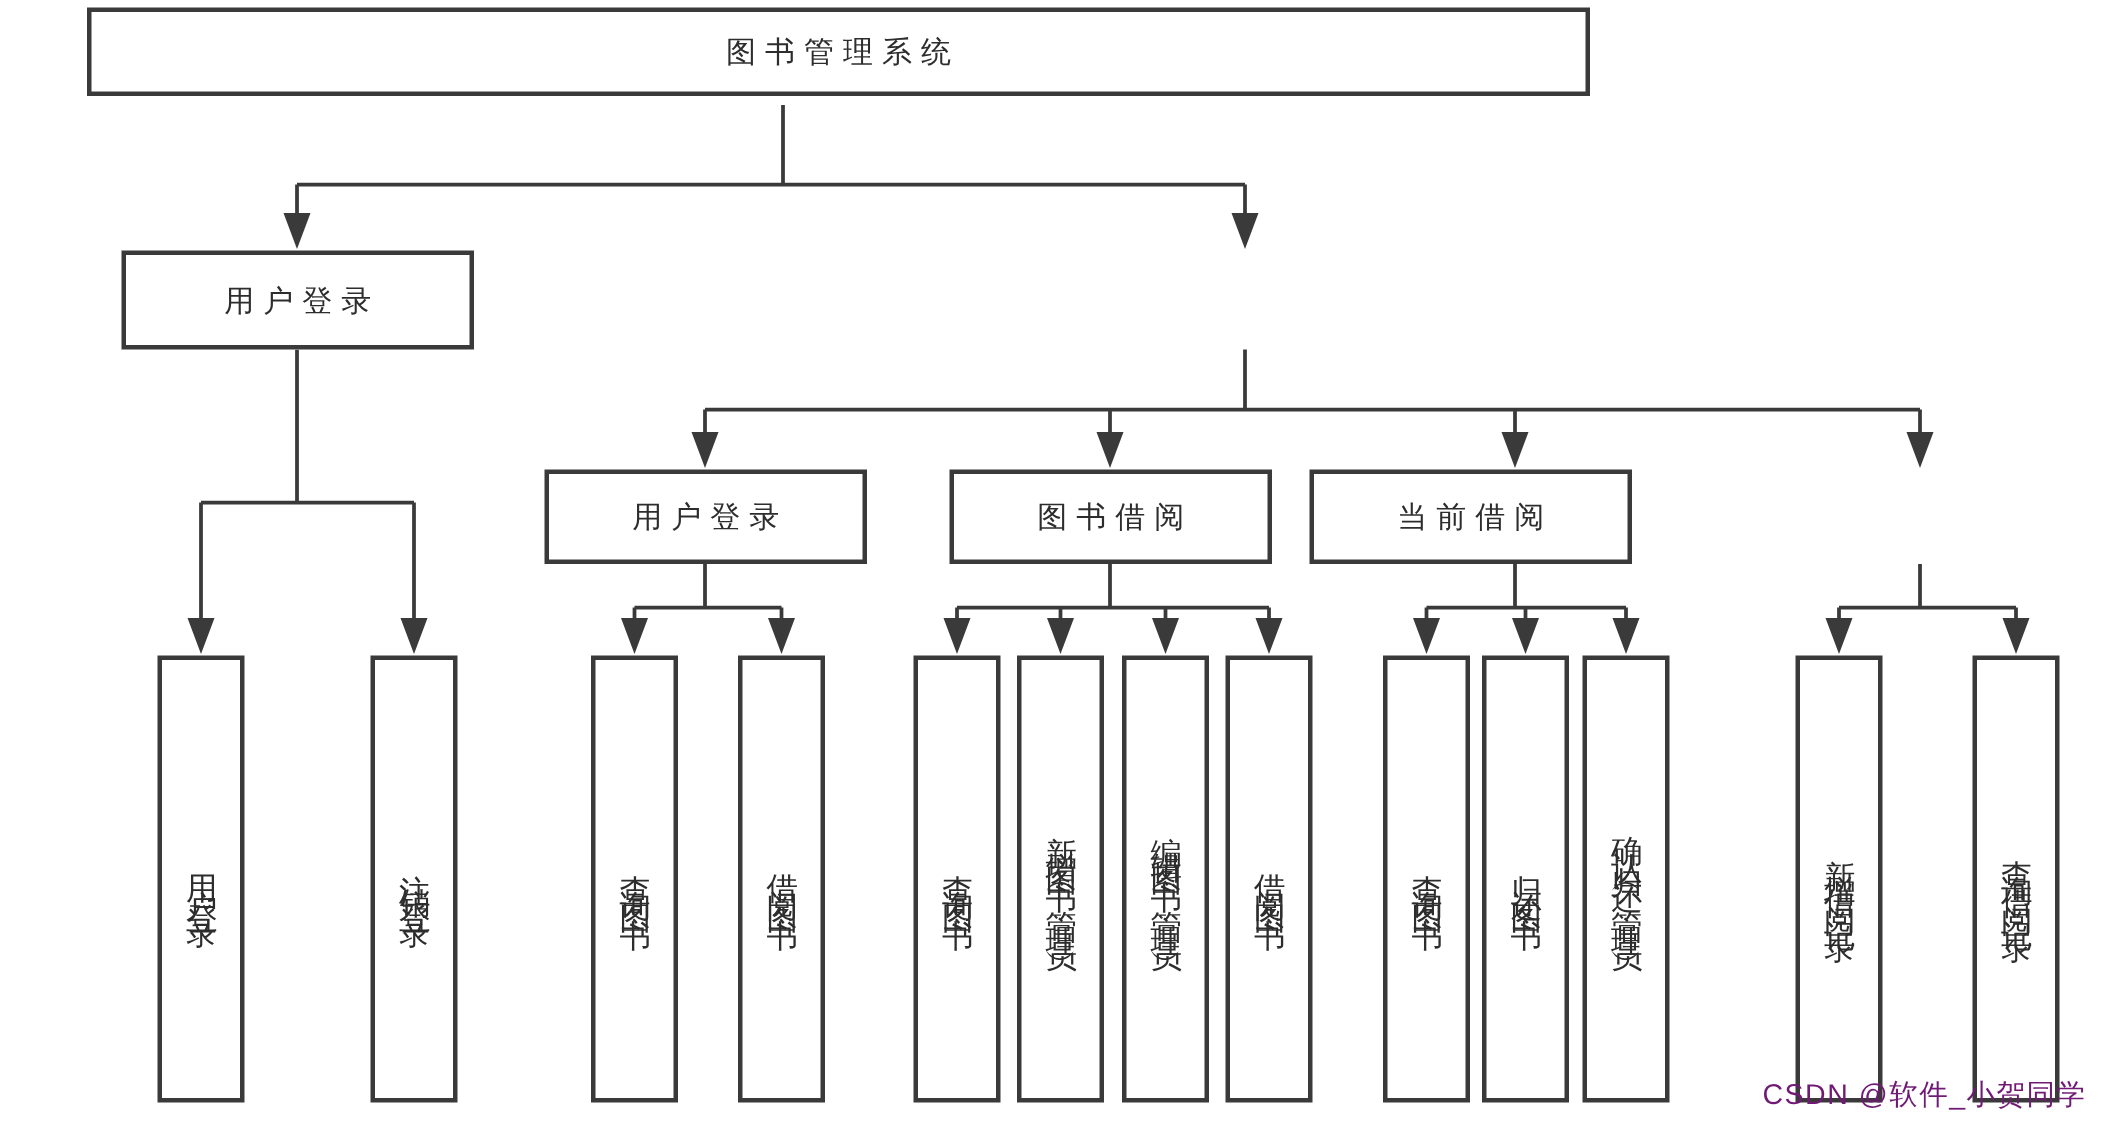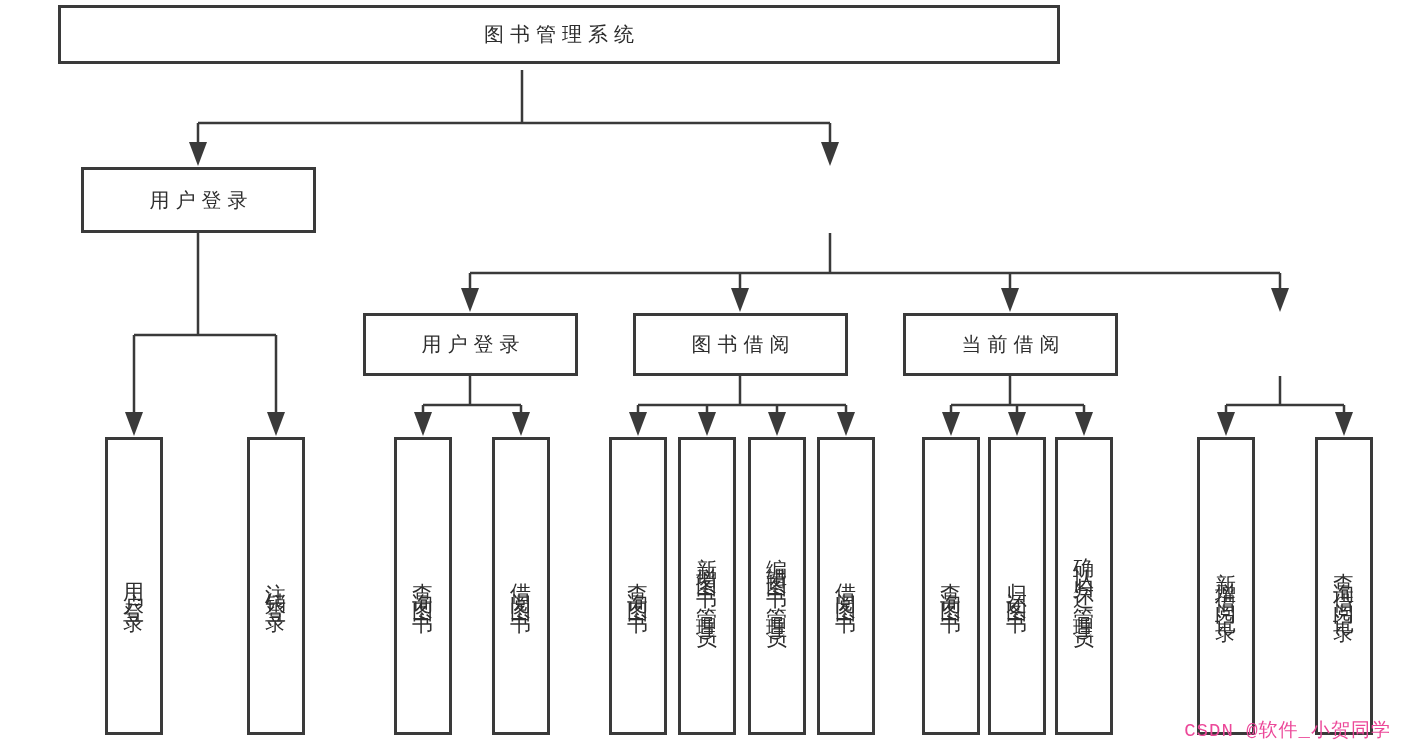--- a/index.html
+++ b/index.html
@@ -42,24 +42,23 @@
   }
   .root-box  { left: 21px;  top: 5px;  width: 1002px; height: 59px; margin-left: 37px; }
   .l2-box    { top: 167px; width: 235px; height: 66px; }
   .l3-box    { top: 313px; width: 215px; height: 63px; }
   .leaf-box  { top: 437px; width: 58px;  height: 298px; }
   .watermark {
     position: absolute;
     right: 14px;
     bottom: 4px;
     font-size: 19px;
-    color: #ec4899;
+    color: #701a75;
     letter-spacing: 1px;
     white-space: nowrap;
-    font-family: Liberation Mono, monospace;
   }
 </style>
 </head>
 <body>
 
 <div class="stage">
 
   <svg class="connectors" viewBox="0 0 1405 747" xmlns="http://www.w3.org/2000/svg">
     <g stroke="#3a3a3a" stroke-width="2.5" fill="none">
 
@@ -110,21 +109,21 @@
   <div class="box l2-box" style="left:81px">
     <span class="hlabel">用户登录</span>
   </div>
 
   <div class="box l3-box" style="left:363px">
     <span class="hlabel">用户登录</span>
   </div>
   <div class="box l3-box" style="left:633px">
     <span class="hlabel">图书借阅</span>
   </div>
-  <div class="box l3-box" style="left:903px">
+  <div class="box l3-box" style="left:873px">
     <span class="hlabel">当前借阅</span>
   </div>
 
   <div class="box leaf-box" style="left:105px">
     <span class="vlabel">用户登录</span>
   </div>
   <div class="box leaf-box" style="left:247px">
     <span class="vlabel">注销登录</span>
   </div>
   <div class="box leaf-box" style="left:394px">

